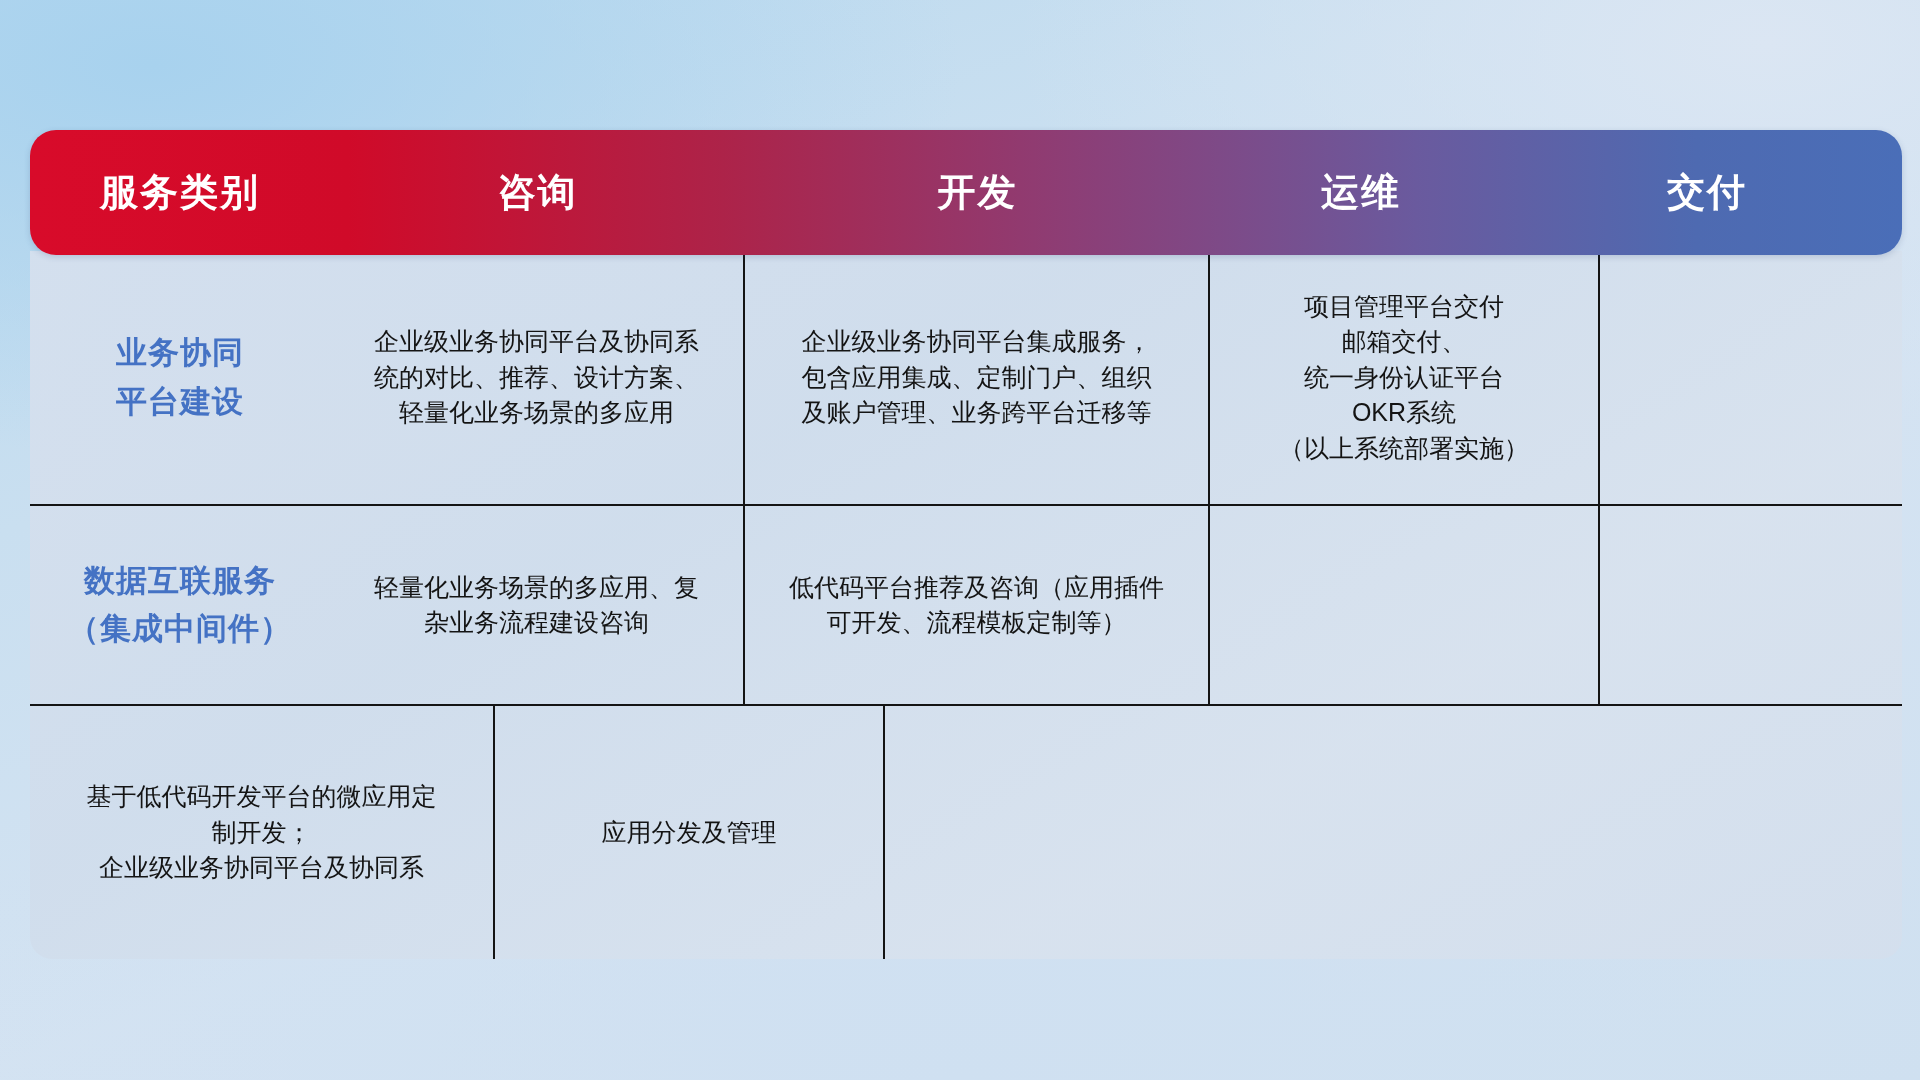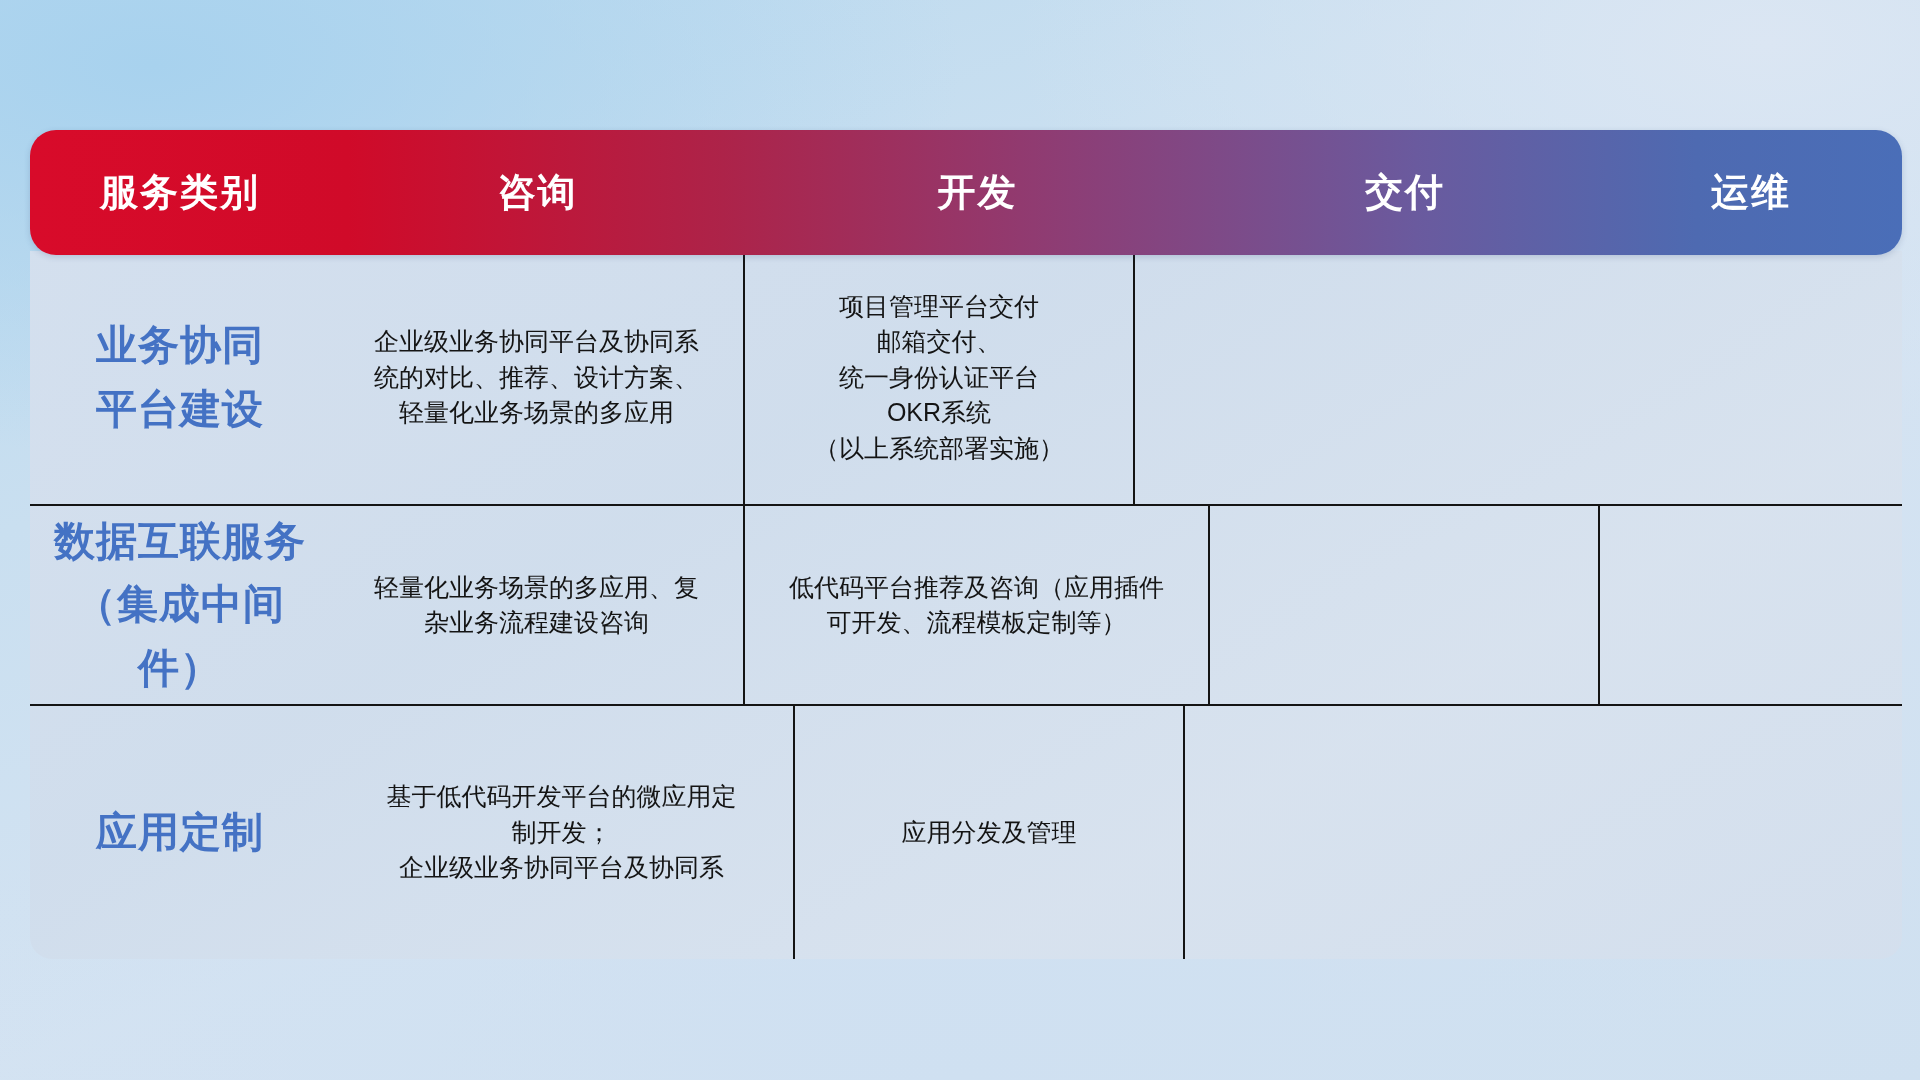--- a/index.html
+++ b/index.html
@@ -100,21 +100,21 @@
     color: #141414;
     font-size: 25px;
     line-height: 1.42;
     white-space: pre-line;
   }
   .td.last { border-right: none; }
   .td.cat {
     border-right: none;
     color: #4472c4;
     font-weight: bold;
-    font-size: 41px;
+    font-size: 31px;
     line-height: 1.55;
     letter-spacing: 1px;
   }
 
   
   .c0 { width: 300px; flex: 0 0 300px; }
   .c1 { width: 415px; flex: 0 0 415px; }
   .c2 { width: 465px; flex: 0 0 465px; }
   .c3 { width: 390px; flex: 0 0 390px; }
   .c4 { width: 302px; flex: 0 0 302px; }
@@ -128,52 +128,54 @@
 <body>
 
 <div class="slide">
 
   <div class="table-wrap">
 
     <div class="thead">
       <div class="th c0">服务类别</div>
       <div class="th c1">咨询</div>
       <div class="th c2">开发</div>
+      <div class="th c4">运维</div>
       <div class="th c3">交付</div>
-      <div class="th c4">运维</div>
     </div>
 
     <div class="tbody">
 
       <div class="trow r0">
         <div class="td cat c0">业务协同
 平台建设</div>
         <div class="td c1">企业级业务协同平台及协同系
 统的对比、推荐、设计方案、
 轻量化业务场景的多应用</div>
+        <div class="td c2">企业级业务协同平台集成服务，
+包含应用集成、定制门户、组织
+及账户管理、业务跨平台迁移等</div>
         <div class="td c3">项目管理平台交付
 邮箱交付、
 统一身份认证平台
 OKR系统
 （以上系统部署实施）</div>
       </div>
 
       <div class="trow r1">
         <div class="td cat c0">数据互联服务
 （集成中间件）</div>
         <div class="td c1">轻量化业务场景的多应用、复
 杂业务流程建设咨询</div>
         <div class="td c2">低代码平台推荐及咨询（应用插件
 可开发、流程模板定制等）</div>
         <div class="td c3"></div>
         <div class="td c4 last"></div>
       </div>
 
       <div class="trow r2">
-        <div class="td cat c0">应用定制</div>
         <div class="td c2">基于低代码开发平台的微应用定
 制开发；
 企业级业务协同平台及协同系</div>
         <div class="td c3">应用分发及管理</div>
         <div class="td c4 last"></div>
       </div>
 
     </div>
   </div>
 </div>

